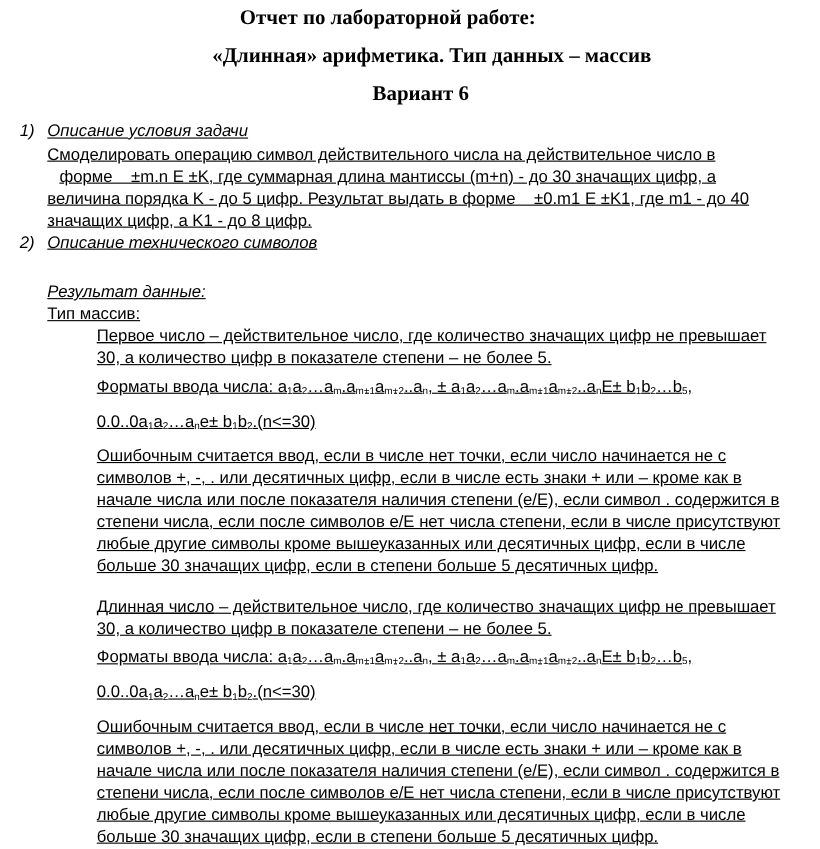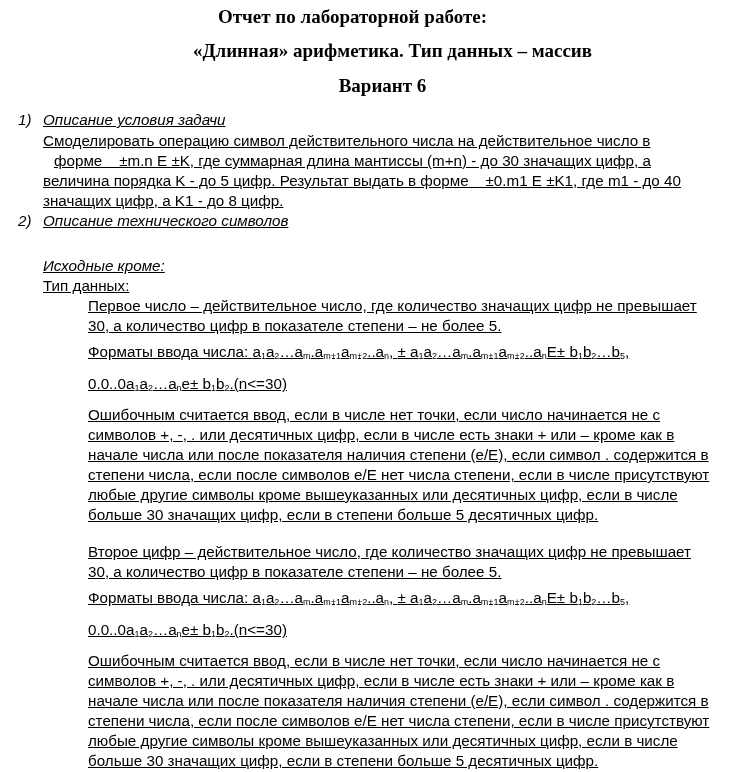--- a/index.html
+++ b/index.html
@@ -35,22 +35,22 @@
   <span class="num" style="left:18px; top:110px;">1)</span>
   <span class="line it" style="left:43px; top:110px;">Описание условия задачи</span>
   <div class="line" style="left:43px; top:131px;">Смоделировать операцию символ действительного числа на действительное число в</div>
   <div class="line" style="left:43px; top:151px; white-space:pre;margin-left:11px;">форме    ±m.n E ±K, где суммарная длина мантиссы (m+n) - до 30 значащих цифр, а</div>
   <div class="line" style="left:43px; top:171px; white-space:pre;">величина порядка K - до 5 цифр. Результат выдать в форме    ±0.m1 E ±K1, где m1 - до 40</div>
   <div class="line" style="left:43px; top:191px;">значащих цифр, а K1 - до 8 цифр.</div>
 
   <span class="num" style="left:18px; top:211px;">2)</span>
   <span class="line it" style="left:43px; top:211px;">Описание технического символов</span>
 
-  <div class="line it" style="left:43px; top:256px;">Исходные кроме:</div>
-  <div class="line" style="left:43px; top:276px;">Тип данных:</div>
+  <div class="line it" style="left:43px; top:256px;">Результат данные:</div>
+  <div class="line" style="left:43px; top:276px;">Тип массив:</div>
 
   <div class="line" style="left:88px; top:296px;">
     <span class="u">Первое число</span><span> – действительное число, где количество значащих цифр не превышает</span>
   </div>
   <div class="line" style="left:88px; top:316px;">30, а количество цифр в показателе степени – не более 5.</div>
   <div class="line" style="left:88px; top:342px;">
     <span>Форматы ввода числа: </span><span class="formula"><span>a</span><sub>1</sub><span>a</span><sub>2</sub><span>…a</span><sub>m</sub><span>.a</span><sub>m+1</sub><span>a</span><sub>m+2</sub><span>..a</span><sub>n</sub><span>, </span></span> <span class="formula"><span>± a</span><sub>1</sub><span>a</span><sub>2</sub><span>…a</span><sub>m</sub><span>.a</span><sub>m+1</sub><span>a</span><sub>m+2</sub><span>..a</span><sub>n</sub><span>E± b</span><sub>1</sub><span>b</span><sub>2</sub><span>…b</span><sub>5</sub><span>,</span></span>
   </div>
   <div class="line" style="left:88px; top:374px;">
     <span class="formula"><span>0.0..0a</span><sub>1</sub><span>a</span><sub>2</sub><span>…a</span><sub>n</sub><span>e± b</span><sub>1</sub><span>b</span><sub>2</sub><span>.(n&lt;=30)</span></span>
@@ -58,21 +58,21 @@
   <div class="line" style="left:88px; top:405px;">
     <span>Ошибочным считается ввод, если в числе </span><span class="u">нет точки</span><span>, если число начинается не с</span>
   </div>
   <div class="line" style="left:88px; top:425px;">символов +, -, . или десятичных цифр, если в числе есть знаки + или – кроме как в</div>
   <div class="line" style="left:88px; top:445px;">начале числа или после показателя наличия степени (e/E), если символ . содержится в</div>
   <div class="line" style="left:88px; top:465px;">степени числа, если после символов e/E нет числа степени, если в числе присутствуют</div>
   <div class="line" style="left:88px; top:485px;">любые другие символы кроме вышеуказанных или десятичных цифр, если в числе</div>
   <div class="line" style="left:88px; top:505px;">больше 30 значащих цифр, если в степени больше 5 десятичных цифр.</div>
 
   <div class="line" style="left:88px; top:542px;">
-    <span class="u">Второе цифр</span><span> – действительное число, где количество значащих цифр не превышает</span>
+    <span class="u">Длинная число</span><span> – действительное число, где количество значащих цифр не превышает</span>
   </div>
   <div class="line" style="left:88px; top:562px;">30, а количество цифр в показателе степени – не более 5.</div>
   <div class="line" style="left:88px; top:588px;">
     <span>Форматы ввода числа: </span><span class="formula"><span>a</span><sub>1</sub><span>a</span><sub>2</sub><span>…a</span><sub>m</sub><span>.a</span><sub>m+1</sub><span>a</span><sub>m+2</sub><span>..a</span><sub>n</sub><span>, </span></span> <span class="formula"><span>± a</span><sub>1</sub><span>a</span><sub>2</sub><span>…a</span><sub>m</sub><span>.a</span><sub>m+1</sub><span>a</span><sub>m+2</sub><span>..a</span><sub>n</sub><span>E± b</span><sub>1</sub><span>b</span><sub>2</sub><span>…b</span><sub>5</sub><span>,</span></span>
   </div>
   <div class="line" style="left:88px; top:620px;">
     <span class="formula"><span>0.0..0a</span><sub>1</sub><span>a</span><sub>2</sub><span>…a</span><sub>n</sub><span>e± b</span><sub>1</sub><span>b</span><sub>2</sub><span>.(n&lt;=30)</span></span>
   </div>
   <div class="line" style="left:88px; top:651px;">
     <span>Ошибочным считается ввод, если в числе </span><span class="u">нет точки</span><span>, если число начинается не с</span>

